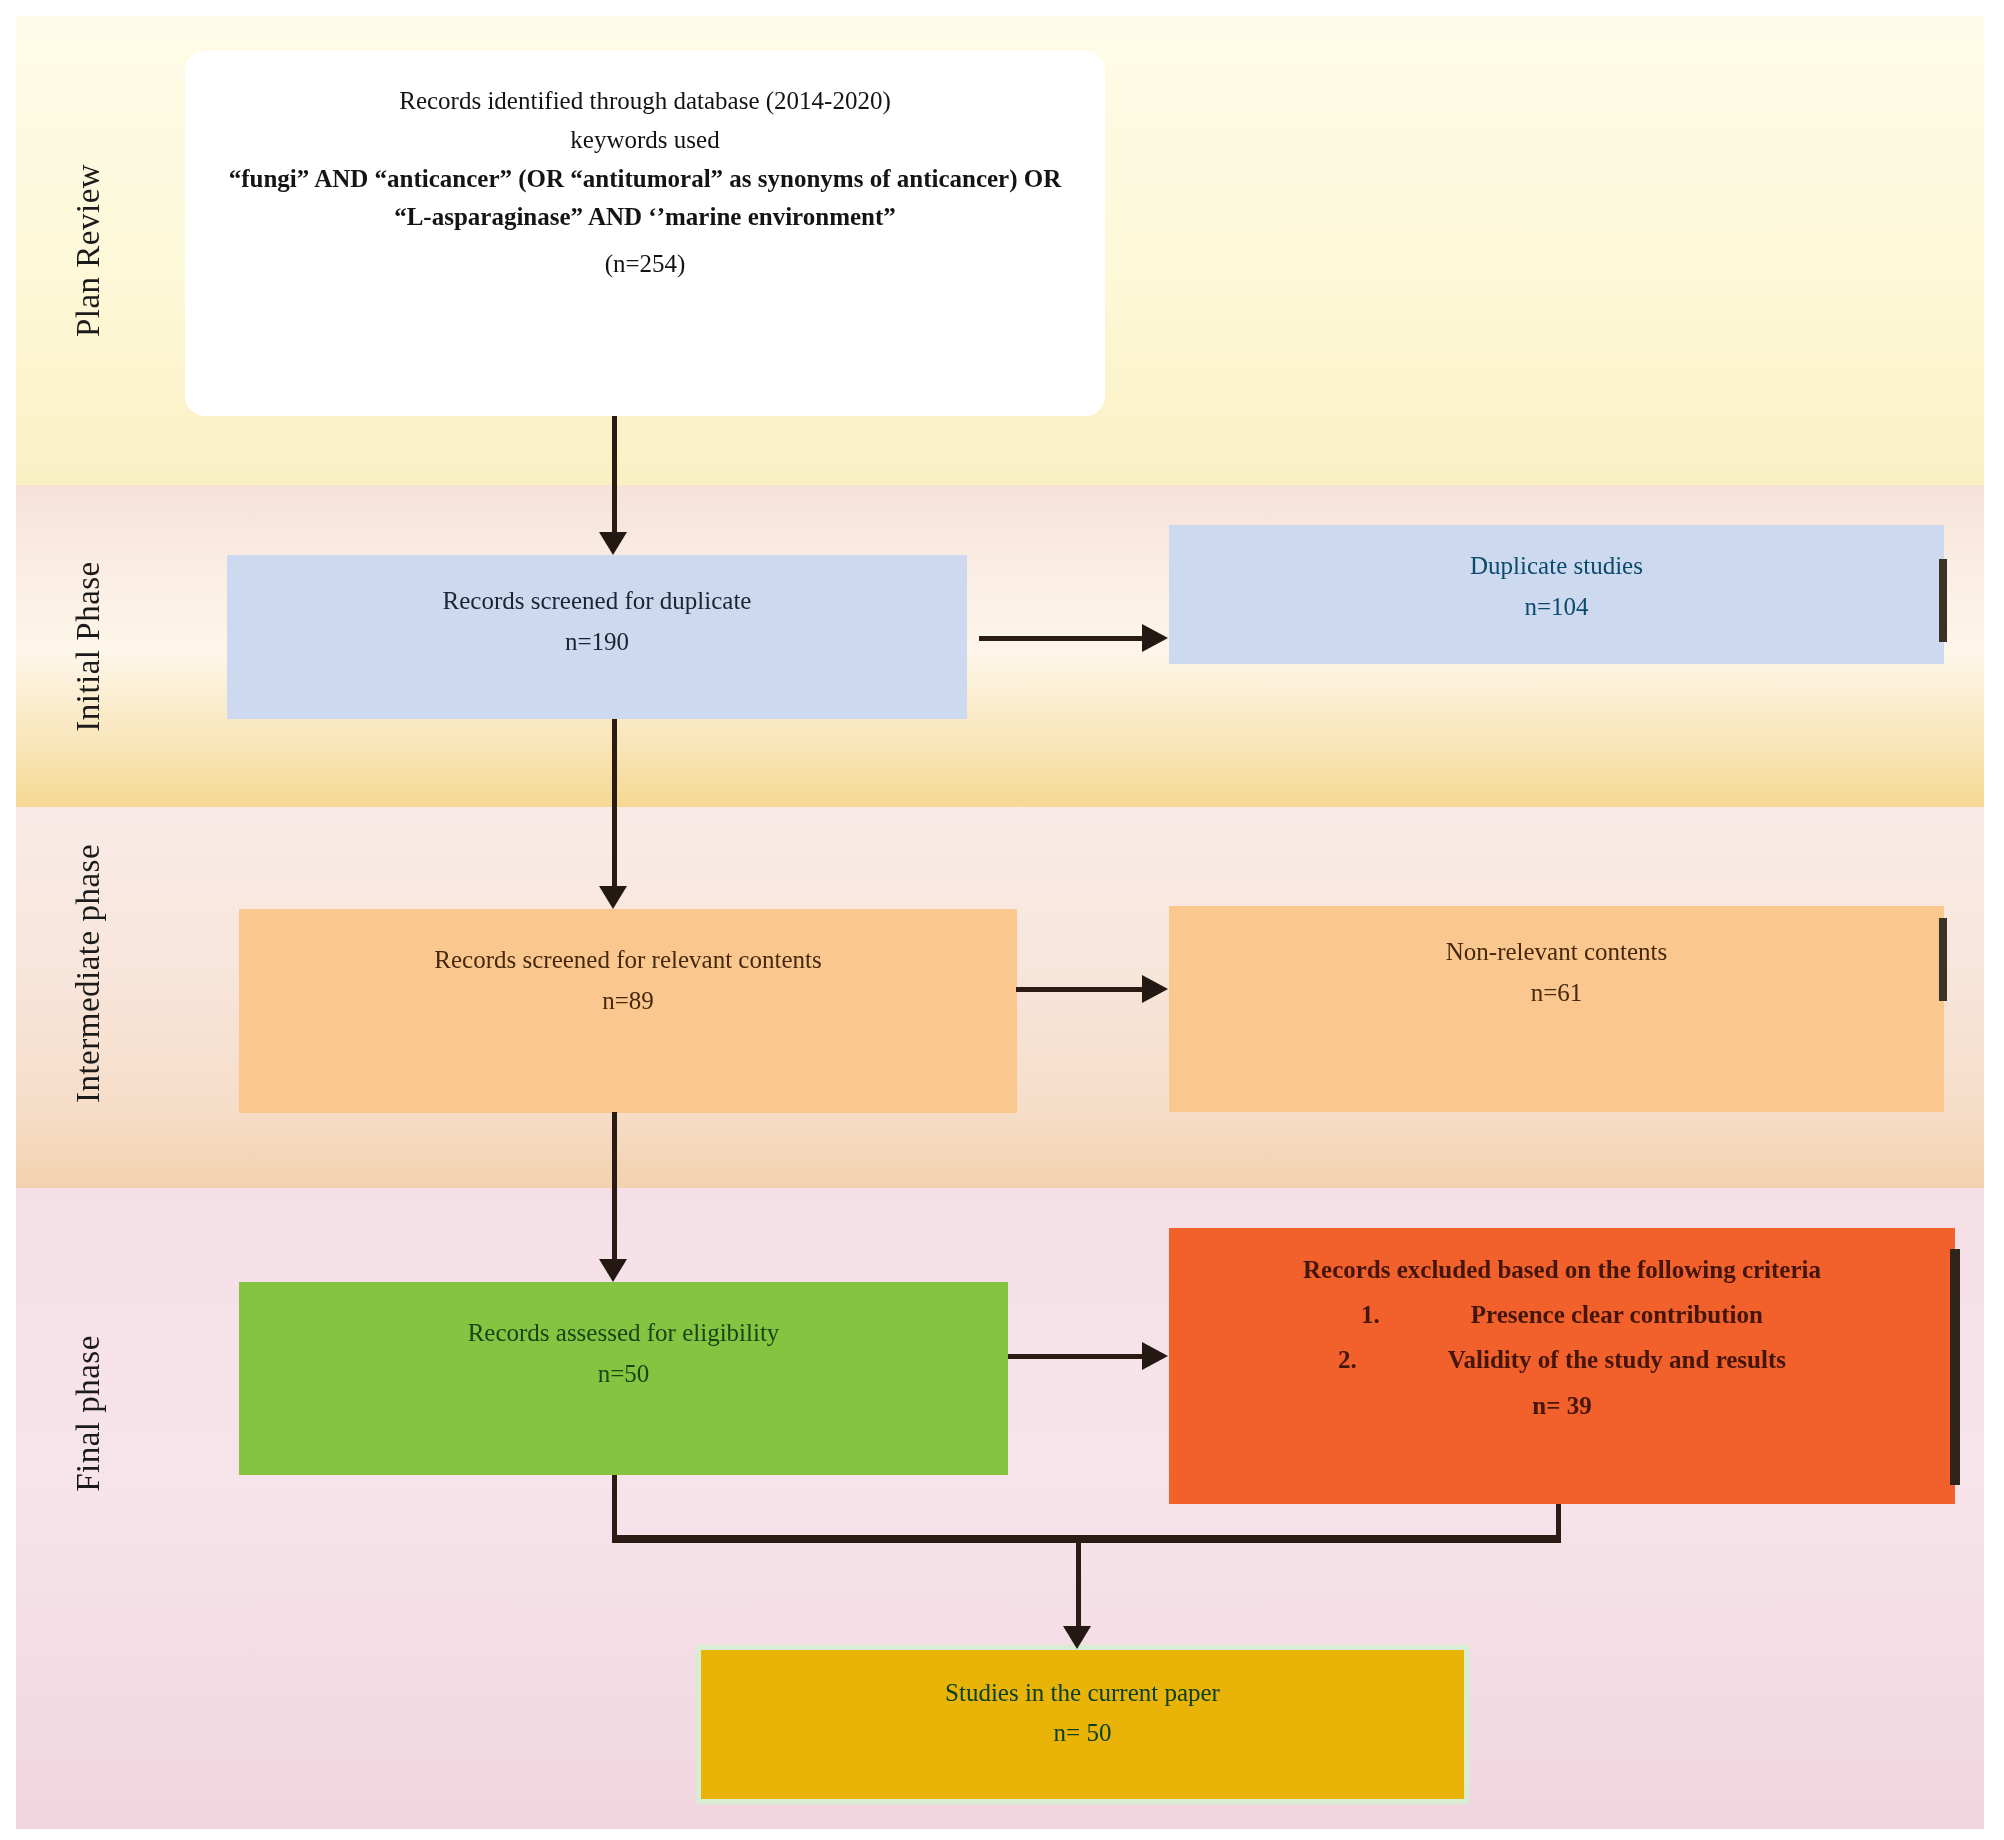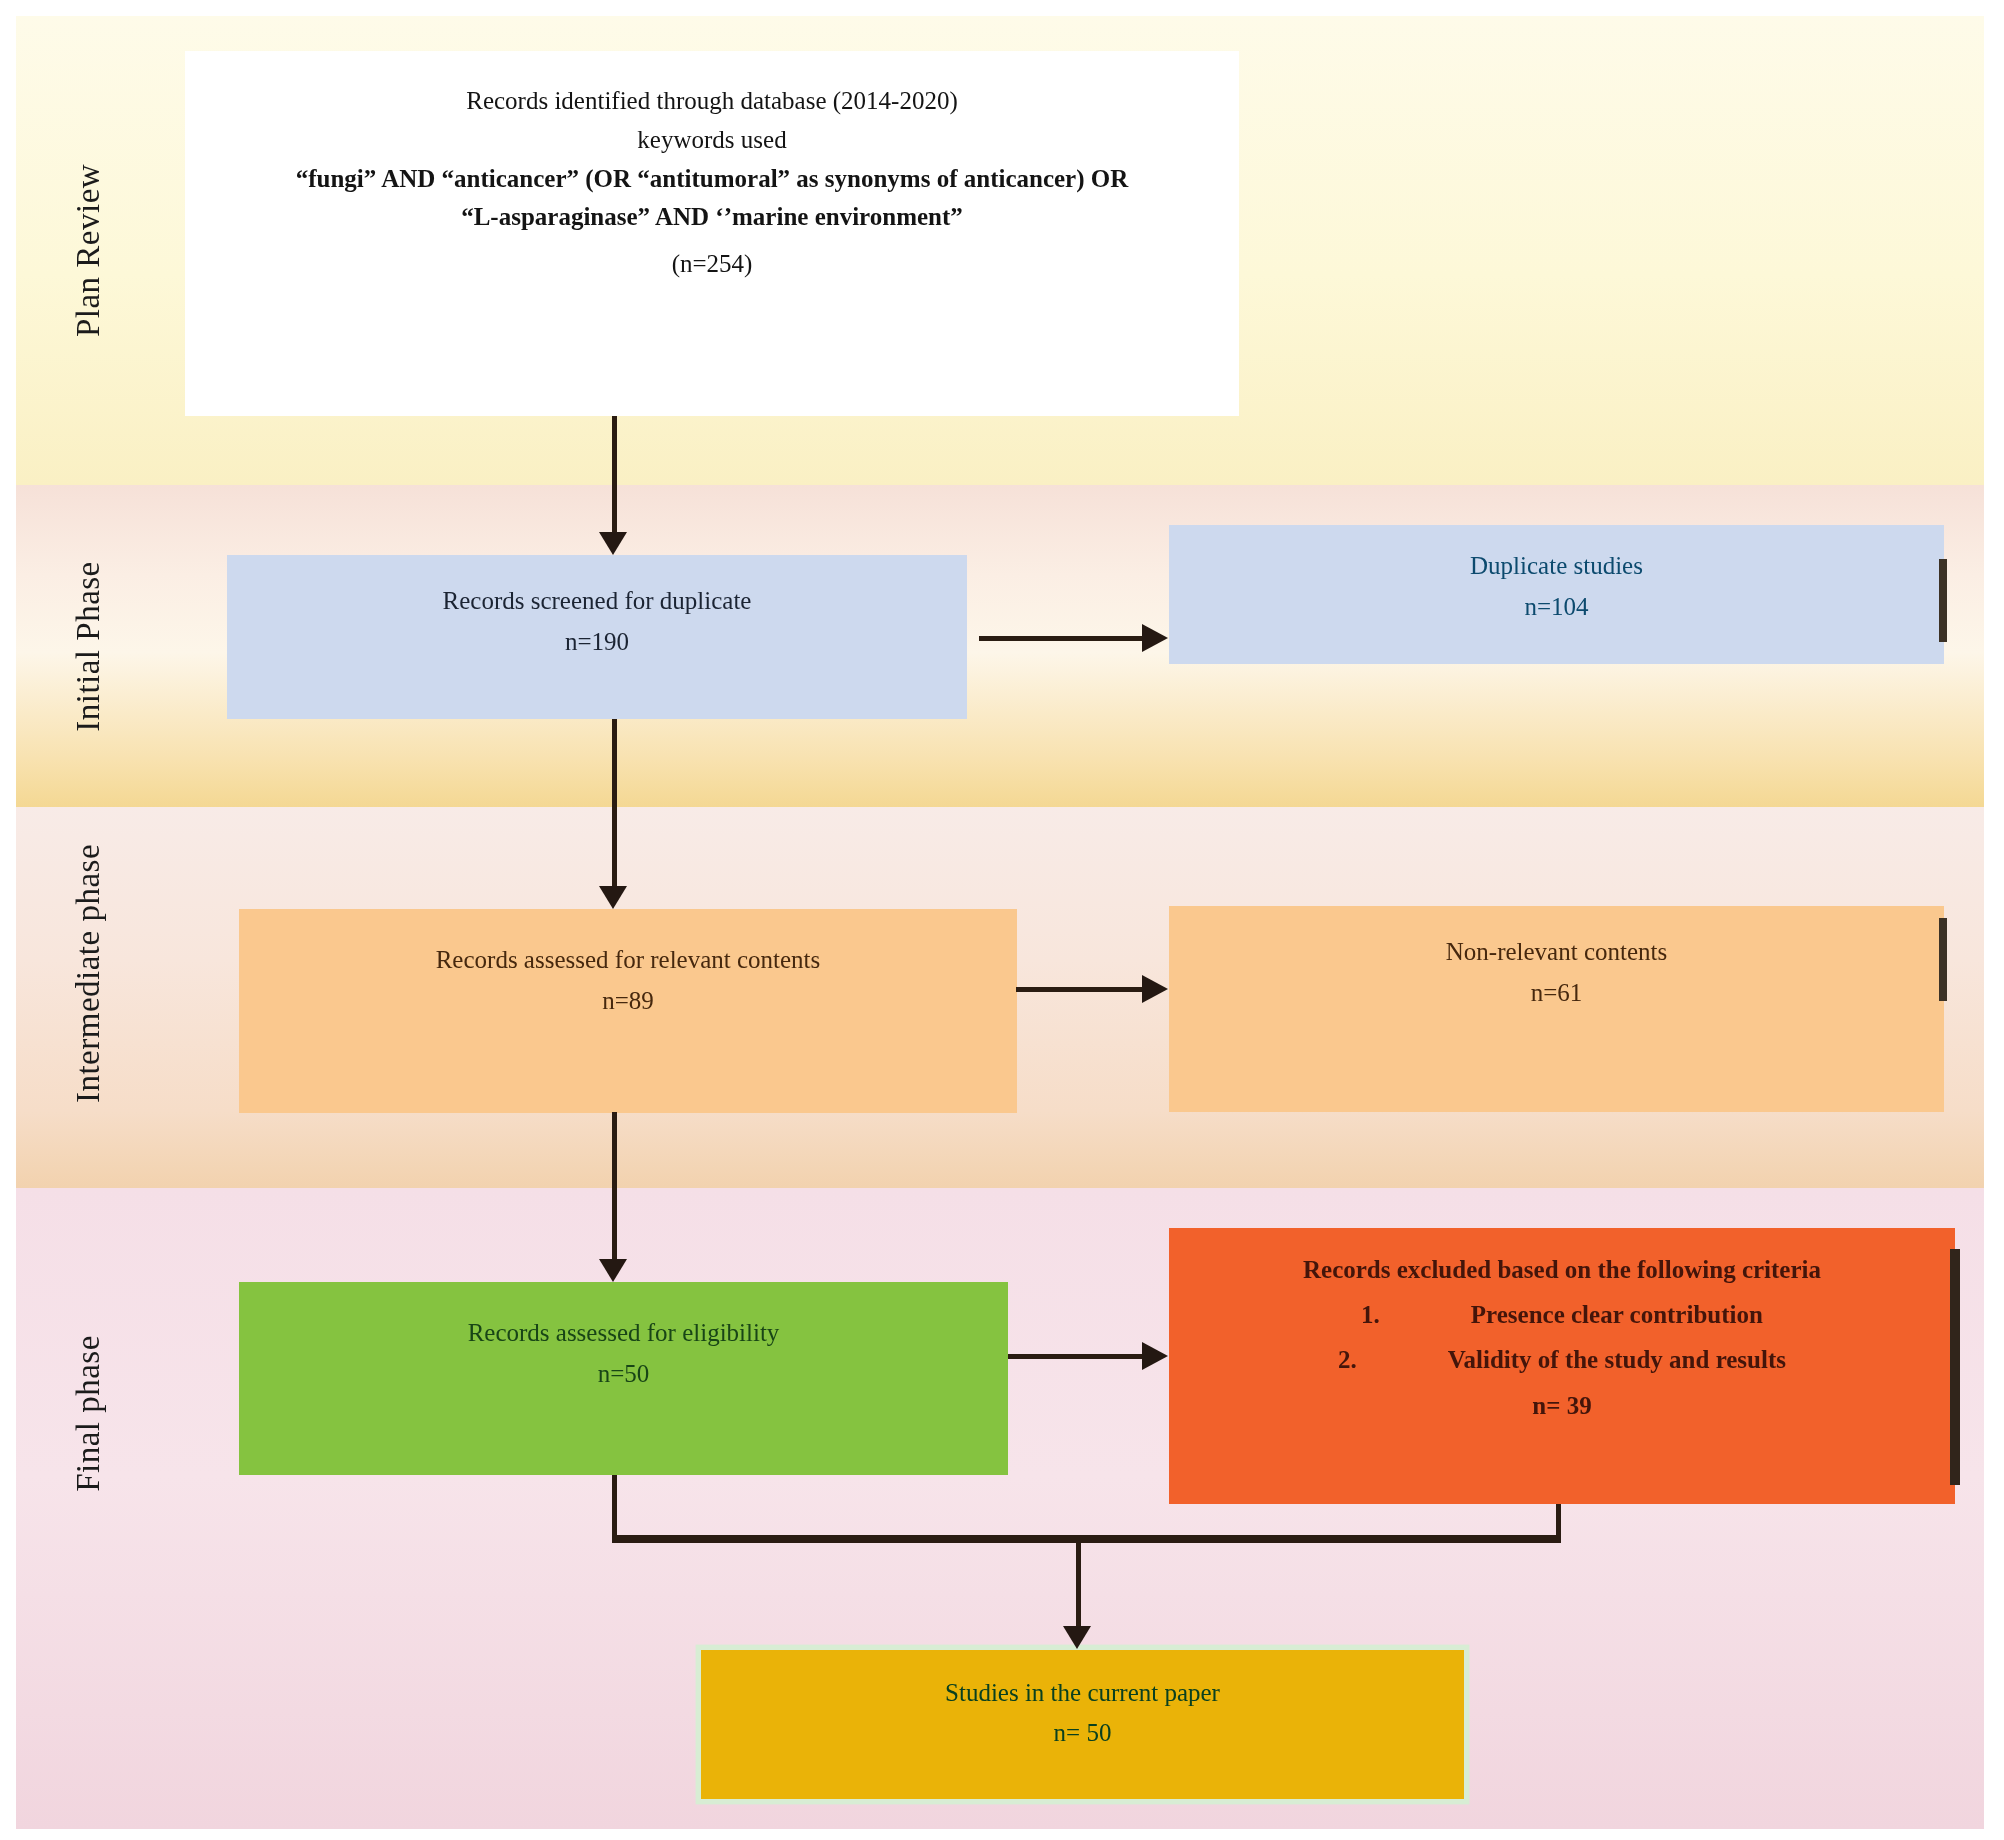--- a/index.html
+++ b/index.html
@@ -20,22 +20,22 @@
   
   .label-wrap{position:absolute;left:16px;width:145px;display:flex;align-items:center;justify-content:center;}
   #lw-plan    {top:16px;  height:469px;}
   #lw-initial {top:485px; height:322px;}
   #lw-intermed{top:807px;height:332px;}
   #lw-final   {top:1188px;height:450px;}
   .band-label{transform:rotate(-90deg);white-space:nowrap;font-size:33px;color:#1b1b1b;letter-spacing:0.5px;}
   
   .box{position:absolute;box-sizing:border-box;display:flex;flex-direction:column;align-items:center;text-align:center;}
   .box .t{display:block;}
-  #box-identification{left:185px;top:51px;width:1054px;height:365px;background:#ffffff;color:#141414;
-    font-size:25px;line-height:1.55;padding-top:31px;}
+  #box-identification{left:185px;top:51px;width:920px;height:365px;background:#ffffff;color:#141414;
+    font-size:25px;line-height:1.55;padding-top:31px;border-radius:20px;}
   #box-identification .kw{font-weight:bold;max-width:839px;}
   #box-identification .cnt{margin-top:7.5px;}
   #box-dup-screen{left:227px;top:555px;width:740px;height:164px;background:#cdd9ee;color:#1b2433;
     font-size:25px;line-height:1.62;padding-top:26px;}
   #box-dup-studies{left:1169px;top:525px;width:775px;height:139px;background:#cdd9ee;color:#0c4a6e;
     font-size:25px;line-height:1.62;padding-top:21.4px;}
   #box-relevant{left:239px;top:909px;width:778px;height:204px;background:#fac88e;color:#46280e;
     font-size:25px;line-height:1.62;padding-top:31px;}
   #box-nonrelevant{left:1169px;top:906px;width:775px;height:206px;background:#fac88e;color:#46280e;
     font-size:25px;line-height:1.62;padding-top:26px;}
@@ -112,21 +112,21 @@
     <span class="t">Records screened for duplicate</span>
     <span class="t">n=190</span>
   </div>
 
   <div class="box" id="box-dup-studies">
     <span class="t">Duplicate studies</span>
     <span class="t">n=104</span>
   </div>
 
   <div class="box" id="box-relevant">
-    <span class="t">Records assessed for relevant contents</span>
+    <span class="t">Records screened for relevant contents</span>
     <span class="t">n=89</span>
   </div>
 
   <div class="box" id="box-nonrelevant">
     <span class="t">Non-relevant contents</span>
     <span class="t">n=61</span>
   </div>
 
   <div class="box" id="box-eligibility">
     <span class="t">Records assessed for eligibility</span>

